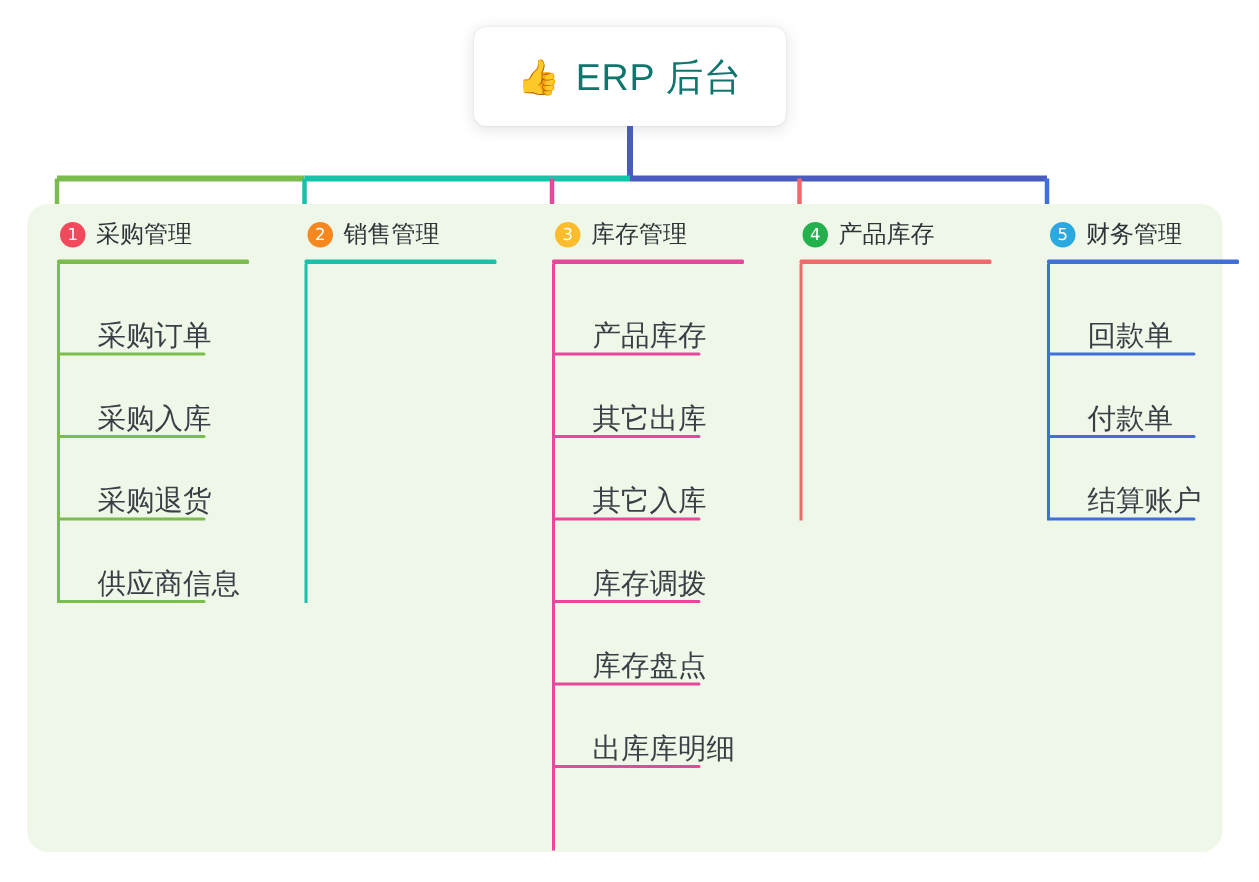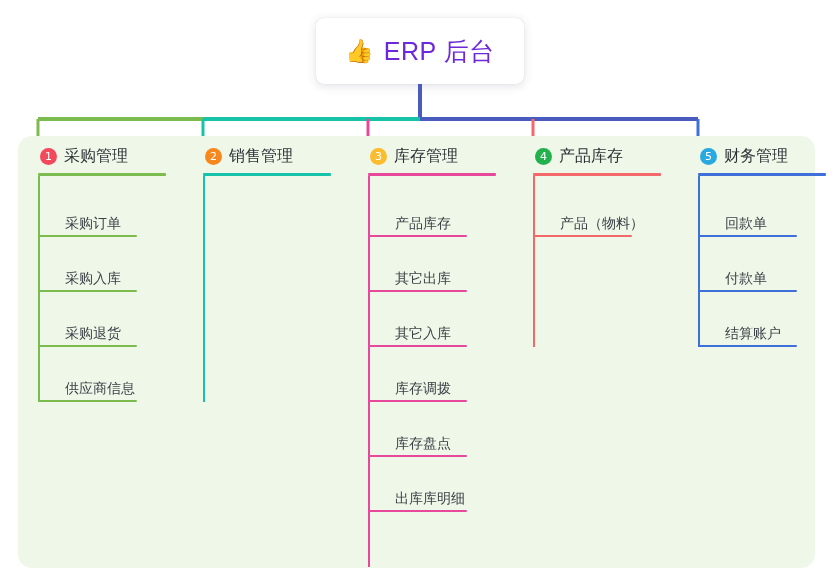--- a/index.html
+++ b/index.html
@@ -31,21 +31,21 @@
     gap: 10px;
     box-sizing: border-box;
   }
   #root-card .thumb {
     font-size: 23px;
     line-height: 1;
     color: #f5b731;
   }
   #root-card .root-title {
     font-size: 25px;
-    color: #6d28d9;
+    color: #0f766e;
     letter-spacing: 0.5px;
     white-space: nowrap;
   }
 
   
   #connectors {
     position: absolute;
     left: 0;
     top: 0;
     width: 839px;
@@ -128,21 +128,21 @@
   }
   .item {
     position: relative;
     height: 55px;
     box-sizing: border-box;
     padding-left: 27px;
     display: flex;
     align-items: center;
   }
   .item-label {
-    font-size: 14px;
+    font-size: 19px;
     color: #3b3f45;
     white-space: nowrap;
     position: relative;
     top: 4px;
   }
   .item-rule {
     position: absolute;
     left: 1px;
     bottom: 10px;
     height: 1.7px;
@@ -242,24 +242,20 @@
       </div>
     </div>
     <div class="column">
       <div class="col-head">
         <span class="badge" style="background: rgb(35, 177, 77);">4</span>
         <span class="col-title">产品库存</span>
         <div class="head-rule" style="background: rgb(242, 104, 107);"></div>
       </div>
       <div class="spine" style="background: rgb(242, 104, 107); height: 171px;"></div>
       <div class="items">
-        <div class="item">
-          <span class="item-label">产品（物料）</span>
-          <div class="item-rule" style="background: rgb(242, 104, 107);"></div>
-        </div>
       </div>
     </div>
     <div class="column">
       <div class="col-head">
         <span class="badge" style="background: rgb(42, 169, 224);">5</span>
         <span class="col-title">财务管理</span>
         <div class="head-rule" style="background: rgb(63, 111, 216);"></div>
       </div>
       <div class="spine" style="background: rgb(63, 111, 216); height: 171px;"></div>
       <div class="items">

